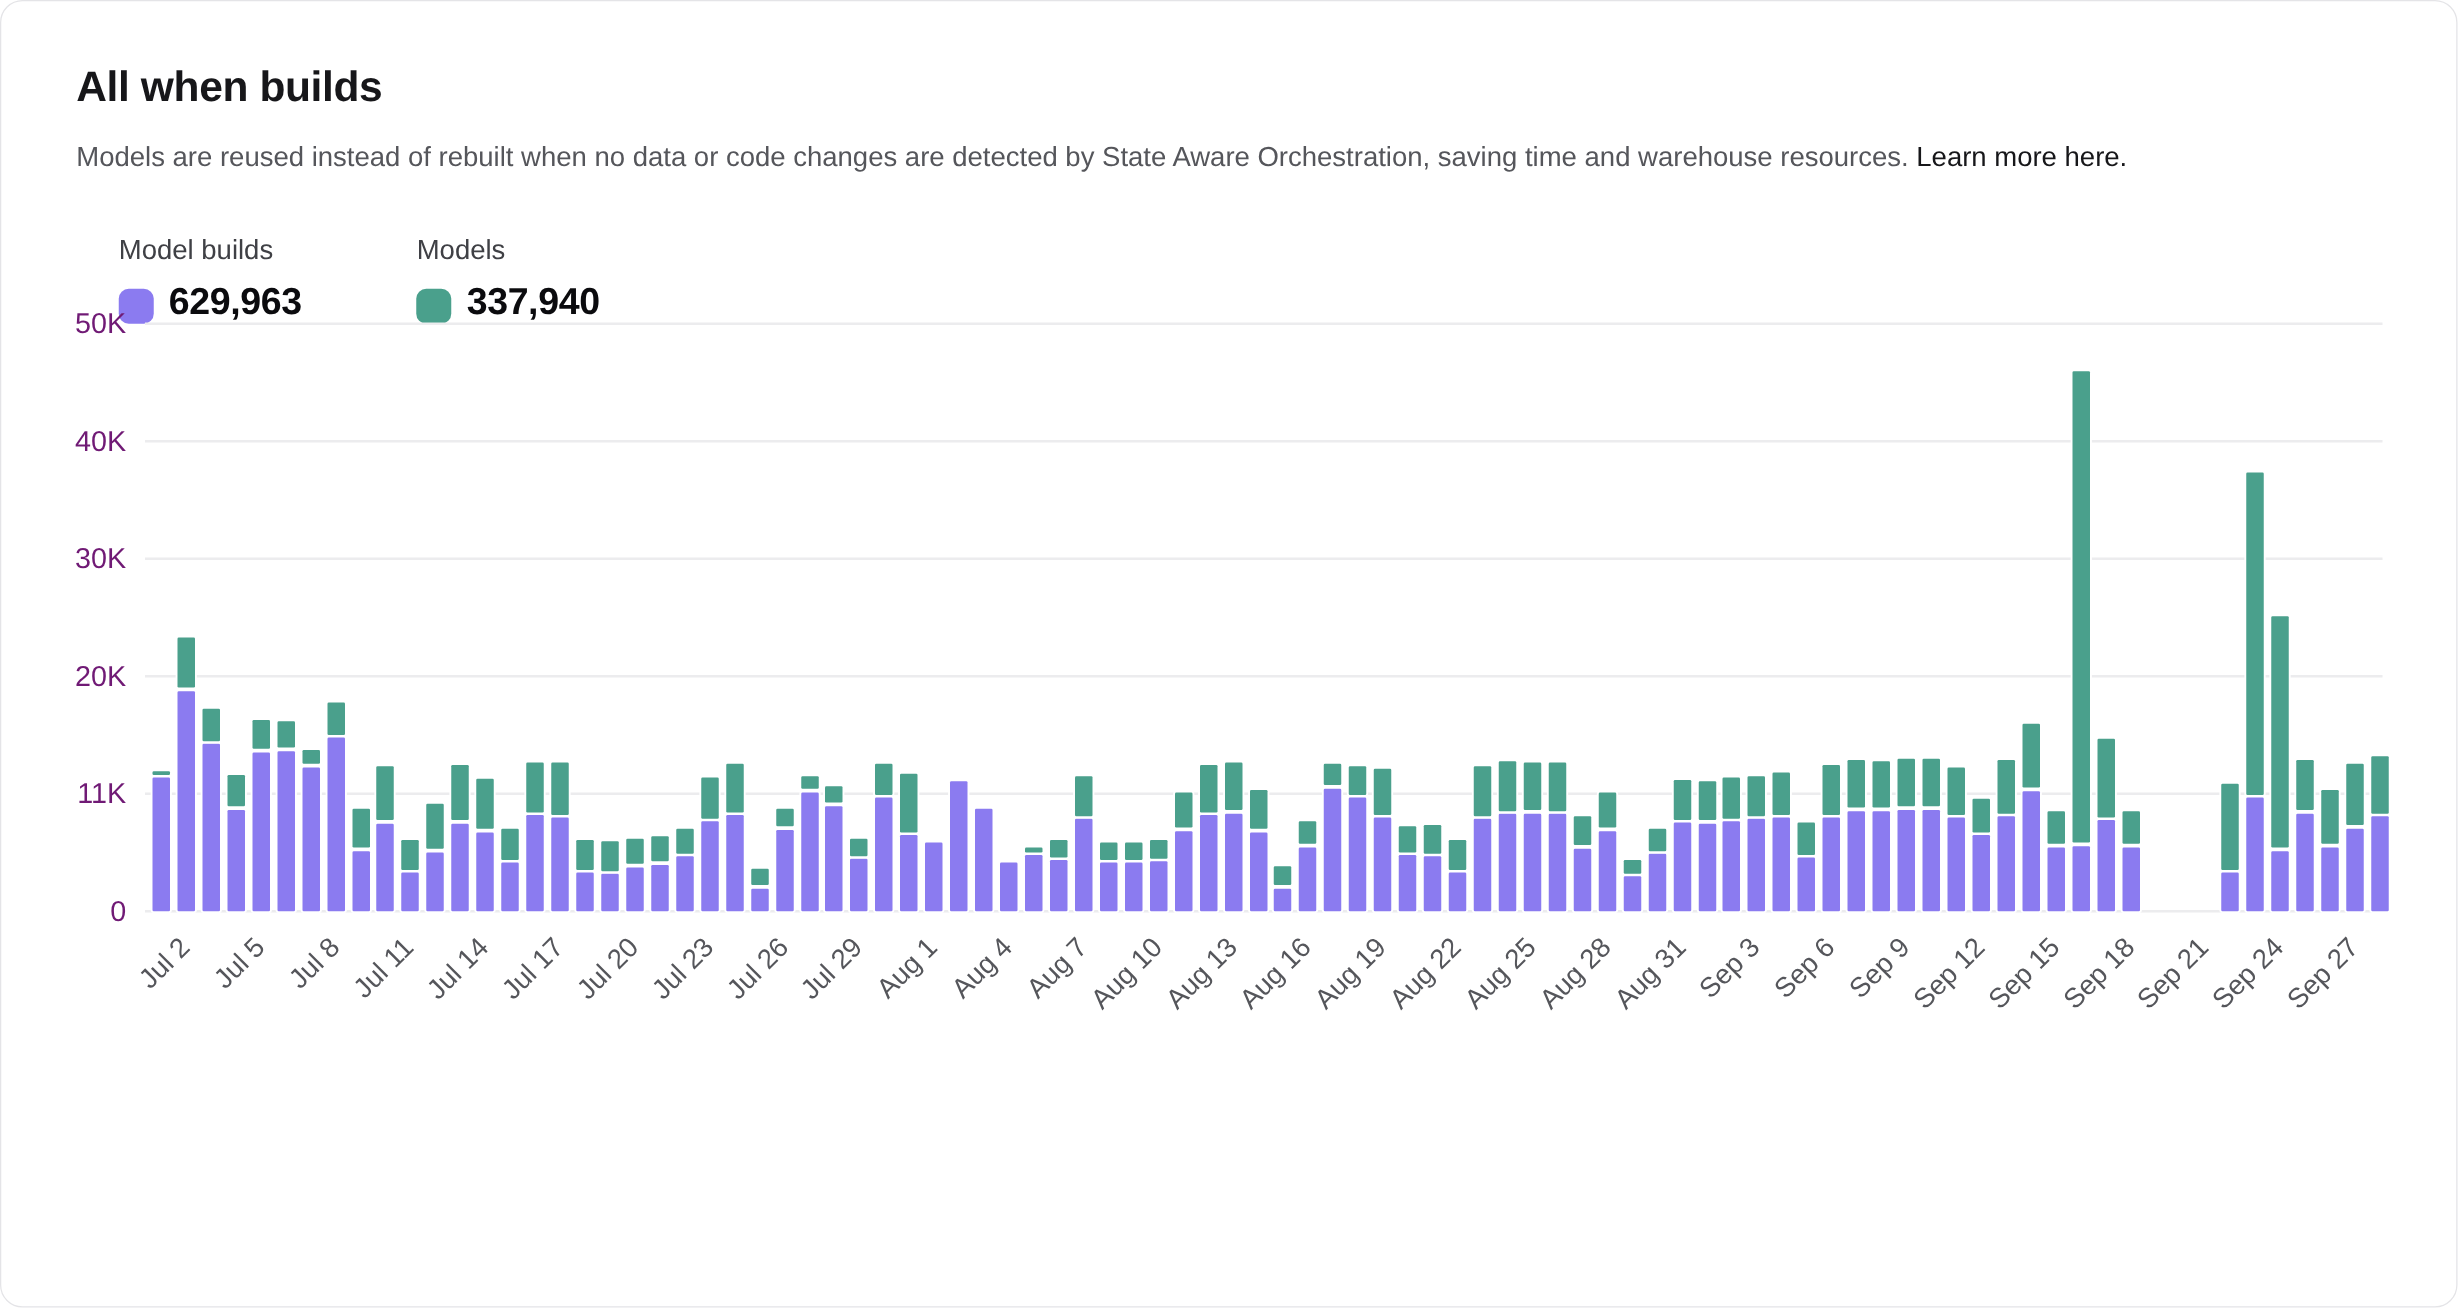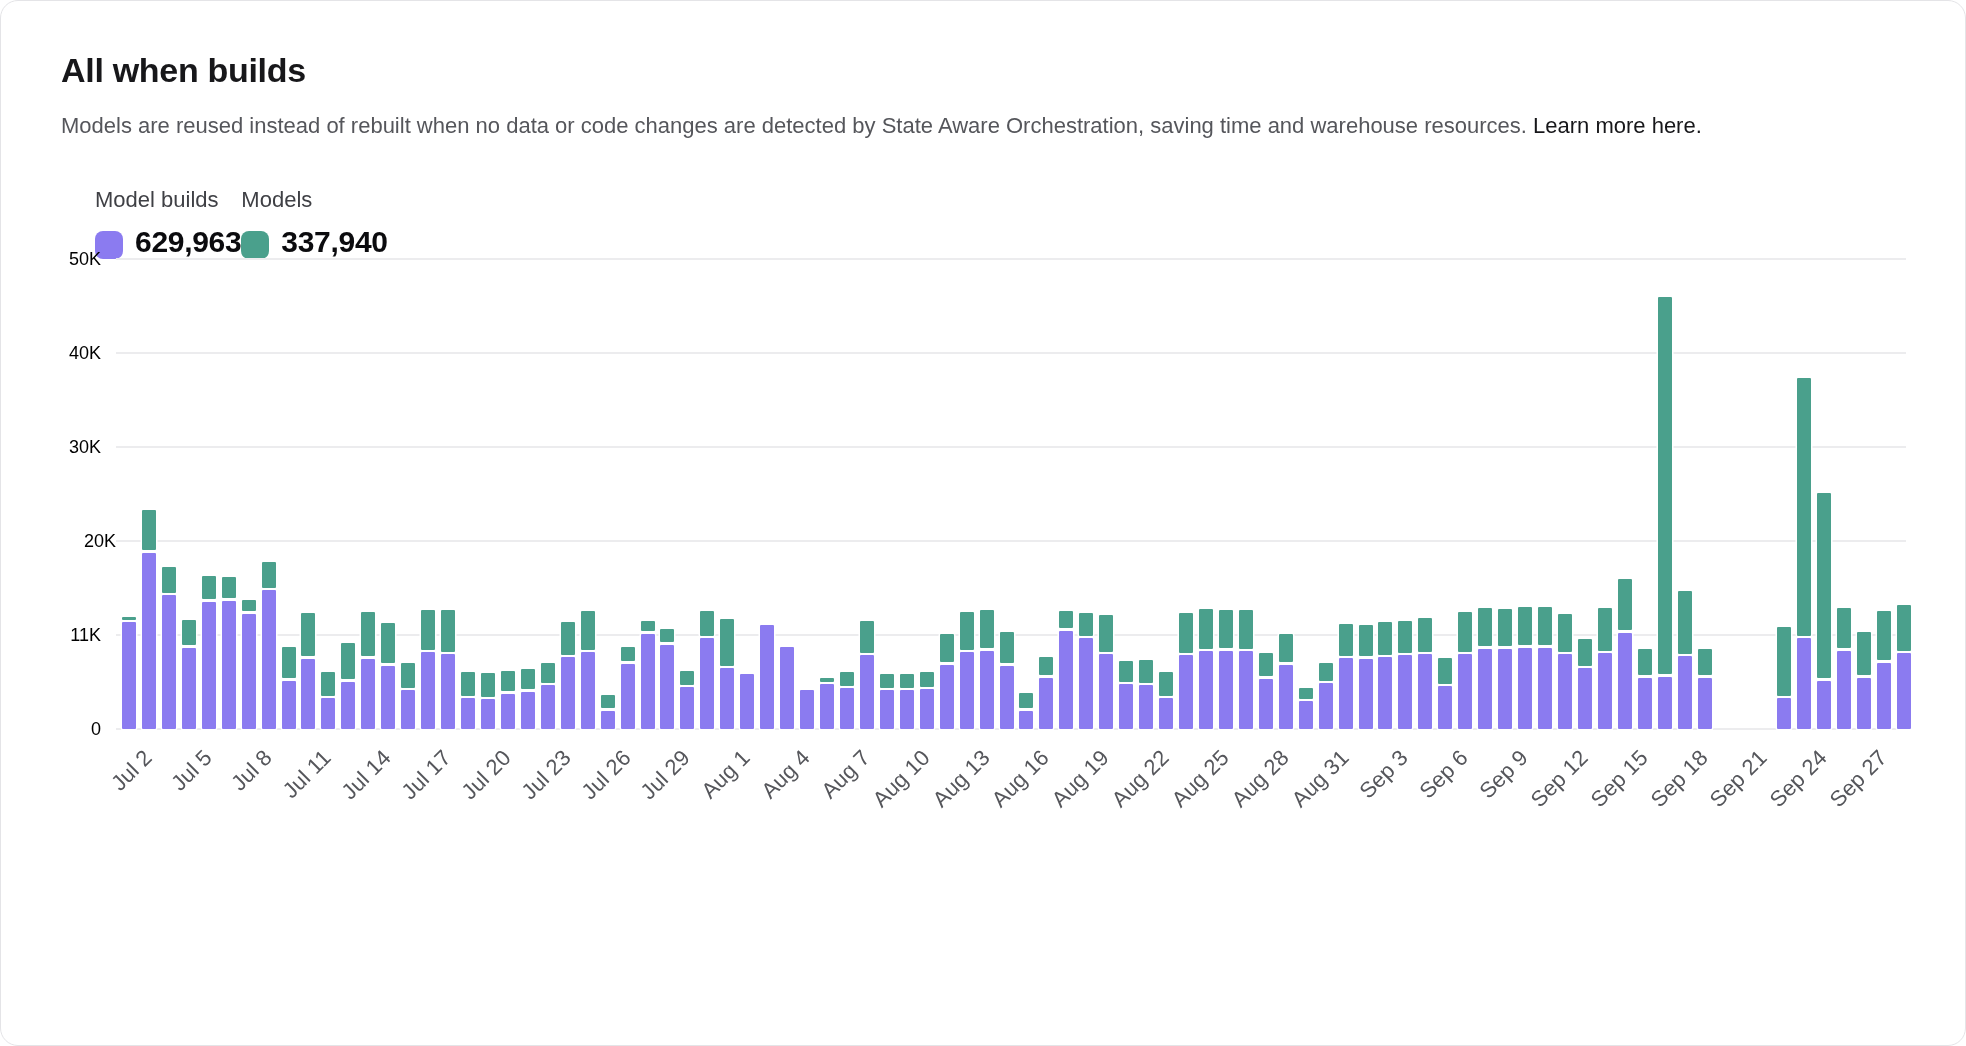--- a/index.html
+++ b/index.html
@@ -15,32 +15,32 @@
   .title {
     font-size: 34px; font-weight: 700; color: #17171a; letter-spacing: -0.3px;
   }
   .description {
     margin-top: 20px; max-width: 1800px;
     font-size: 22px; line-height: 1.48; color: #55565b;
   }
   .learn-link {
     color: #17171a; text-underline-offset: 4px; cursor: pointer;
   }
-  .legend { display: flex; margin-top: 44px; margin-left: 34px; }
+  .legend { display: flex; gap: 92px; margin-top: 44px; margin-left: 34px; }
   .legend-group { display: flex; flex-direction: column; }
   .legend-label { font-size: 22px; color: #3f4045; margin-bottom: 12px; }
   .legend-value-row { display: flex; align-items: flex-end; }
   .swatch { width: 28px; height: 28px; border-radius: 8px; margin-right: 12px; }
   .legend-value { font-size: 30px; font-weight: 700; color: #0b0b0e; letter-spacing: -0.3px; }
 
   .chart { position: relative; height: 700px; margin-top: 0; }
   .gridline { position: absolute; height: 2px; background: #ececee; }
   .y-label {
     position: absolute; width: 70px; text-align: right;
-    font-size: 18px; color: #000000; transform: translateY(-50%);
+    font-size: 23px; color: #701a75; transform: translateY(-50%);
   }
   .bar-seg { position: absolute; box-shadow: 0 0 0 1.5px #ffffff; border-radius: 1px; }
   .x-label {
     position: absolute; white-space: nowrap;
     font-size: 22px; color: #55565b;
     transform: translateX(-100%) rotate(-45deg); transform-origin: top right;
   }
 </style>
 </head>
 <body>
@@ -68,21 +68,21 @@
       </div>
     </div>
   </div>
 
   <div class="chart" id="chart">
       <div class="gridline" style="left: 115px; width: 1790px; top: 469px;"></div>
       <div class="y-label" style="left: 30px; top: 470px;">0</div>
       <div class="gridline" style="left: 115px; width: 1790px; top: 375px;"></div>
       <div class="y-label" style="left: 30px; top: 376px;">11K</div>
       <div class="gridline" style="left: 115px; width: 1790px; top: 281px;"></div>
-      <div class="y-label" style="left: 45px; top: 282px;">20K</div>
+      <div class="y-label" style="left: 30px; top: 282px;">20K</div>
       <div class="gridline" style="left: 115px; width: 1790px; top: 187px;"></div>
       <div class="y-label" style="left: 30px; top: 188px;">30K</div>
       <div class="gridline" style="left: 115px; width: 1790px; top: 93px;"></div>
       <div class="y-label" style="left: 30px; top: 94px;">40K</div>
       <div class="gridline" style="left: 115px; width: 1790px; top: -1px;"></div>
       <div class="y-label" style="left: 30px; top: 0px;">50K</div>
       <div class="bar-seg" style="background: rgb(139, 123, 240); left: 121px; width: 14px; top: 363.78px; height: 106.22px;"></div>
       <div class="bar-seg" style="background: rgb(74, 160, 140); left: 121px; width: 14px; top: 358.46px; height: 2.82px;"></div>
       <div class="x-label" style="left: 138px; top: 486px;">Jul 2</div>
       <div class="bar-seg" style="background: rgb(139, 123, 240); left: 140.944px; width: 14px; top: 294.22px; height: 175.78px;"></div>

